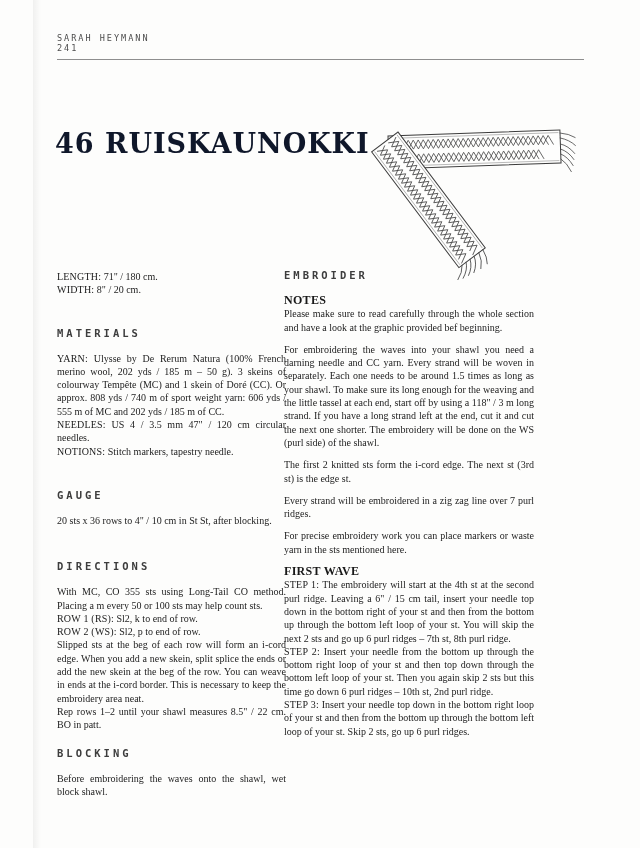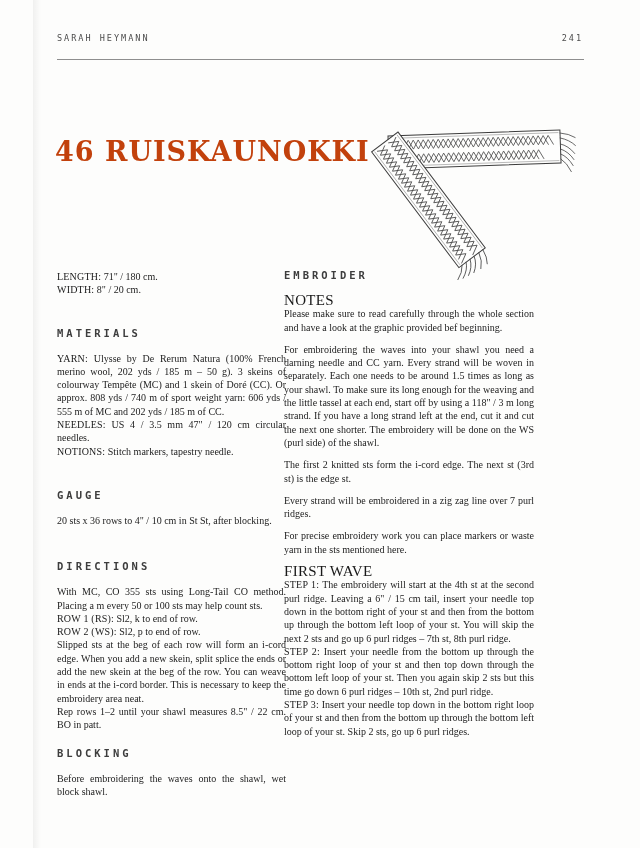--- a/index.html
+++ b/index.html
@@ -10,54 +10,53 @@
     font-family:"Liberation Serif", serif;
     color:#1f1f1f;
   }
   .gutter-shadow {
     position:absolute; left:33px; top:0; width:8px; height:100%;
     background:linear-gradient(90deg, rgba(0,0,0,0.05), rgba(0,0,0,0));
   }
   
   .running-header {
     position:absolute; left:57px; right:57px; top:33px;
-    display:flex; justify-content:space-between; align-items:baseline;
+    display:flex; justify-content:center; align-items:baseline;
     font-family:"DejaVu Sans Mono", monospace;
-    font-size:8.5px; letter-spacing:2px; color:#4c4c4c;
+    font-size:8.5px; letter-spacing:2px; color:#4c4c4c;flex-direction:column;
   }
   .header-rule {
     position:absolute; left:57px; top:59px; width:527px; height:1px;
     background:#8e8e8e;
   }
   
   .pattern-title {
     position:absolute; left:55px; top:128px;
     font-family:"DejaVu Serif", serif;
-    font-weight:700; font-size:27px; letter-spacing:1px; color:#c2410c;
+    font-weight:700; font-size:27px; letter-spacing:1px; color:#0f172a;
     white-space:nowrap;
-    margin-top:8px;
   }
   
   .scarf-illustration { position:absolute; left:368px; top:102px; }
   
   .col { position:absolute; top:270px; }
   .col-left  { left:57px;  width:229px; }
   .col-right { left:284px; width:250px; }
   .section-heading {
     font-family:"DejaVu Sans Mono", monospace;
     font-weight:600; font-size:10.5px; letter-spacing:3px; color:#3d3d3d;
     line-height:11px; margin:0 0 13px 0; white-space:nowrap;
   }
   p { font-size:10px; line-height:13.3px; color:#222; }
   p.just { text-align:justify; }
   .lbl {
     font-weight:400; font-size:10px; letter-spacing:0.2px; color:#191919;
   }
   .subhead {
-    font-weight:400; font-size:15px; letter-spacing:0.3px; color:#191919;
+    font-weight:700; font-size:12px; letter-spacing:0.3px; color:#191919;
     line-height:13.3px;
   }
   .gap { margin-top:9px; }
   .sec-meas { margin-bottom:31px; }
   .sec-mat  { margin-bottom:32px; }
   .sec-gauge{ margin-bottom:34px; }
   .sec-dir  { margin-bottom:16px; }
 </style>
 </head>
 <body>

